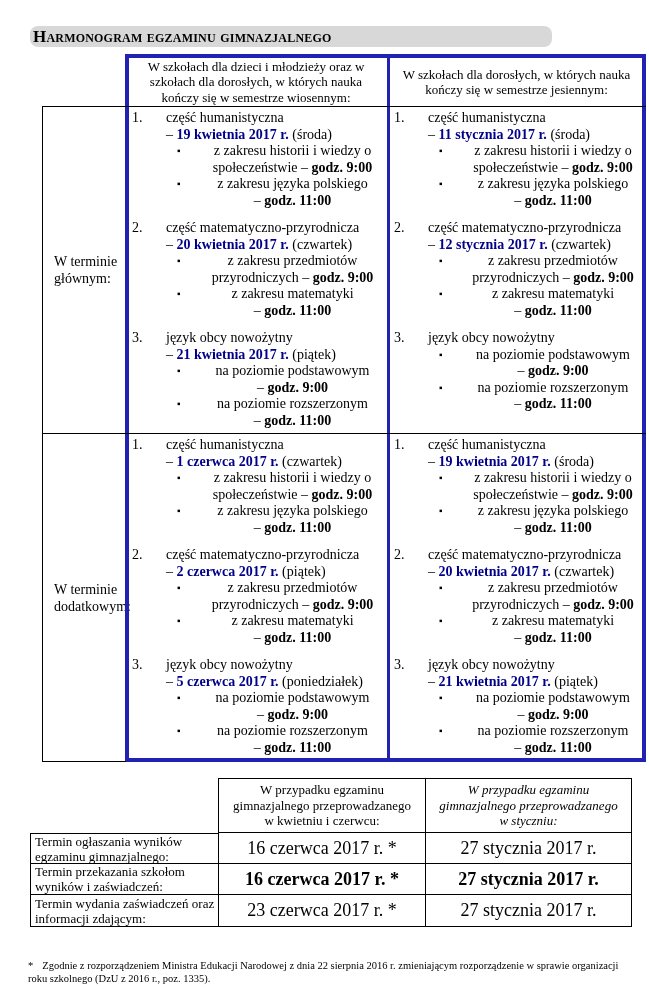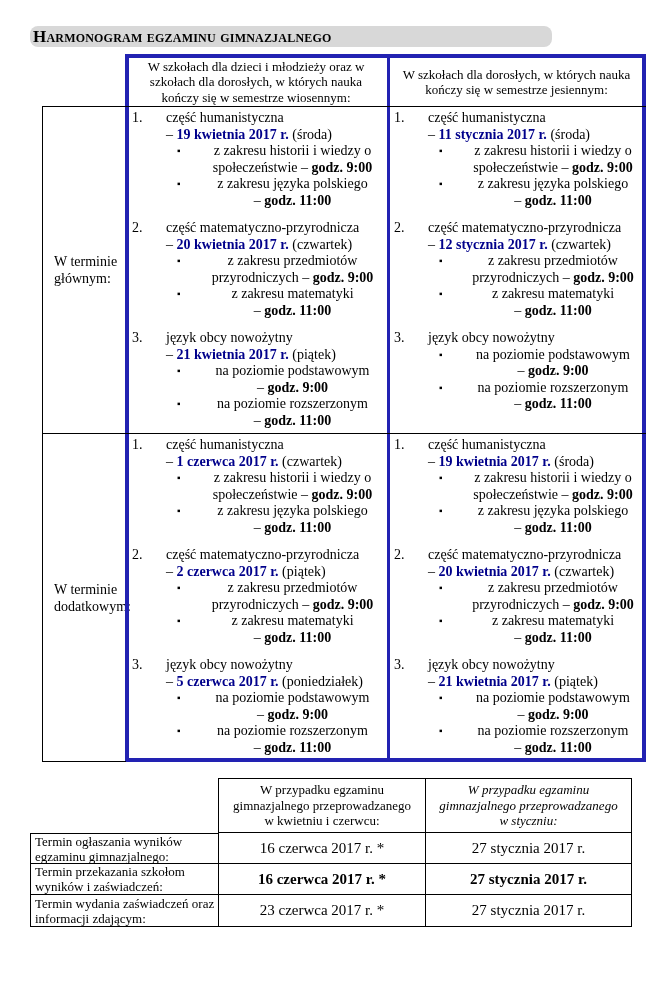--- a/index.html
+++ b/index.html
@@ -74,21 +74,21 @@
   .rhdr.last { border-right:1px solid #000;font-style:italic; }
   .rlbl {
     border-left:1px solid #000; border-bottom:1px solid #000;
     display:flex; flex-direction:column; justify-content:center;
     font-size:13px; line-height:15px; padding-left:4px;
   }
   .rlbl.first { border-top:1px solid #000; }
   .rval {
     border-left:1px solid #000; border-bottom:1px solid #000;
     display:flex; align-items:center; justify-content:center; text-align:center;
-    font-size:15px;
+    font-size:18px;
   }
   .rval.last { border-right:1px solid #000; }
   .rrow.bold .rval { font-weight:bold; }
 
   
   .footnote {
     position:absolute; left:28px; top:948px; width:608px;
     font-size:10.5px; line-height:13px;
   }
   .footnote .marker { display:inline-block; margin-right:9px; }
@@ -321,14 +321,17 @@
       <div class="rval">16 czerwca 2017 r. *</div>
       <div class="rval last">27 stycznia 2017 r.</div>
     </div>
     <div class="rrow">
       <div class="rlbl">Termin wydania zaświadczeń oraz informacji zdającym:</div>
       <div class="rval">23 czerwca 2017 r. *</div>
       <div class="rval last">27 stycznia 2017 r.</div>
     </div>
   </div>
 
+  <p class="footnote">
+    <span class="marker">*</span><span>Zgodnie z rozporządzeniem Ministra Edukacji Narodowej z dnia 22 sierpnia 2016 r. zmieniającym rozporządzenie w sprawie organizacji roku szkolnego (DzU z 2016 r., poz. 1335).</span>
+  </p>
 
 </div>
 
 </body></html>

